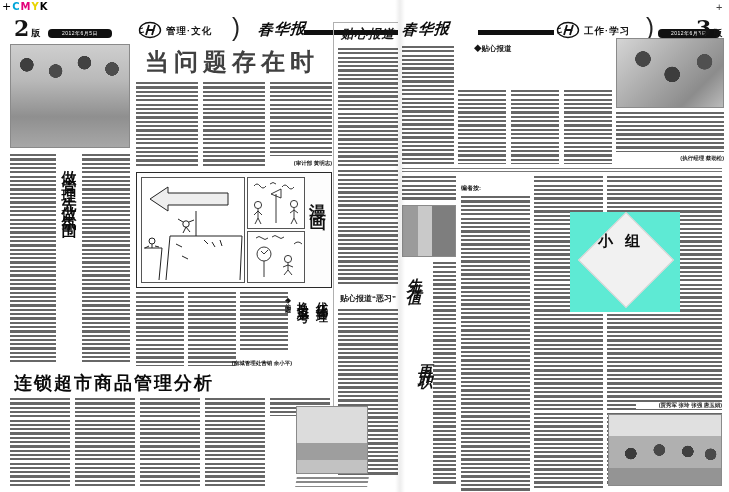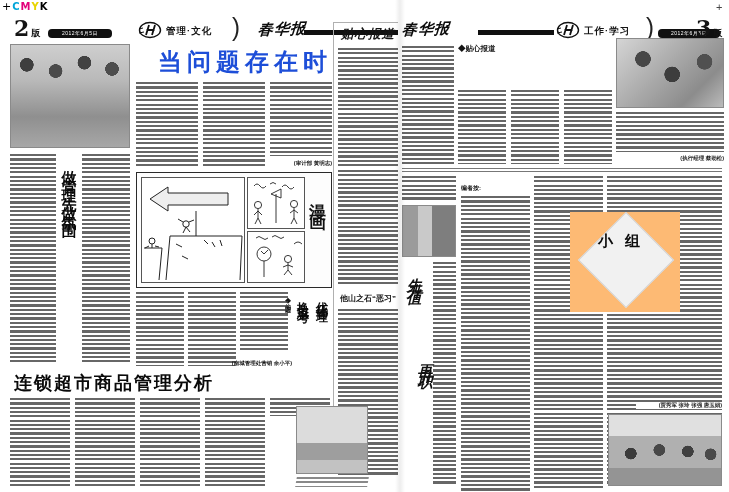--- a/index.html
+++ b/index.html
@@ -48,21 +48,21 @@
   .ph-market{background:
      radial-gradient(circle 6px at 20% 55%, #3b3b3b 95%, rgba(0,0,0,0) 100%),
      radial-gradient(circle 6px at 45% 50%, #474747 95%, rgba(0,0,0,0) 100%),
      radial-gradient(circle 6px at 70% 52%, #404040 95%, rgba(0,0,0,0) 100%),
      radial-gradient(circle 6px at 90% 56%, #4a4a4a 95%, rgba(0,0,0,0) 100%),
      linear-gradient(to bottom,#e0e0e0 0 30%,#b0b0b0 30% 75%,#949494 75% 100%);}
   .ph-line{background:
      linear-gradient(to bottom,#dcdcdc 0 55%,#9e9e9e 55% 80%,#c2c2c2 80% 100%);}
   
   .vt{writing-mode:vertical-rl;text-orientation:upright;}
-  .h-main-p2{font-weight:900;font-size:24px;letter-spacing:5px;text-align:right;white-space:nowrap;color:#1d4ed8;}
+  .h-main-p2{font-weight:900;font-size:24px;letter-spacing:5px;text-align:center;white-space:nowrap;color:#404040;}
   .h-atmo{font-family:"DejaVu Serif",serif;font-weight:900;font-size:15px;letter-spacing:9px;line-height:20px;color:#0a0a0a;}
   .h-super{font-family:"DejaVu Serif",serif;font-weight:900;font-size:18px;letter-spacing:2px;text-align:center;white-space:nowrap;color:#0a0a0a;}
   .h-spring{font-weight:900;font-size:22px;letter-spacing:0px;white-space:nowrap;color:#0a0a0a;}
   .byline{font-size:5.5px;font-weight:bold;text-align:right;white-space:nowrap;color:#1a1a1a;}
   .kicker{font-size:7.5px;font-weight:900;white-space:nowrap;}
   .side-title{font-family:"DejaVu Serif",serif;font-weight:900;font-style:italic;font-size:12.5px;text-align:center;letter-spacing:1px;}
   .side-sub{font-size:8px;font-weight:900;text-align:center;white-space:nowrap;}
   .cartoon{border:1px solid #2a2a2a;background:#fdfdfd;}
   .cartoon .panel{position:absolute;border:1px solid #555;background:#fff;}
   .manga-label{font-family:"DejaVu Serif",serif;font-weight:900;font-size:17px;letter-spacing:12px;color:#111;}
@@ -183,21 +183,21 @@
       <div class="greek tiny" style="flex:1;"></div>
       <div class="greek tiny" style="flex:1;"></div>
       <div class="greek tiny" style="flex:1;"></div>
       <div class="greek tiny" style="flex:1;height:18px;"></div>
     </div>
 
     <div class="abs" style="left:327px;top:6px;width:65px;height:452px;border-left:1px solid #b0b0b0;border-top:1px solid #b0b0b0;padding:3px 0 0 4px;box-sizing:border-box;">
       <div class="side-title">贴心报道</div>
       <div class="greek tiny" style="margin-top:5px;height:118px;"></div>
       <div class="greek tiny" style="margin-top:4px;height:116px;"></div>
-      <div class="side-sub" style="margin-top:7px;">他山之石“恶习”</div>
+      <div class="side-sub" style="margin-top:7px;">贴心报道“恶习”</div>
       <div class="greek tiny" style="margin-top:5px;height:168px;"></div>
     </div>
 
     <div class="abs photo ph-line" style="left:290px;top:390px;width:72px;height:68px;z-index:3;"></div>
     <div class="abs greek tiny ital" style="left:290px;top:461px;width:72px;height:10px;z-index:3;background-color:#fff;"></div>
   </div>
 
   <div class="page page3">
 
     <div class="abs masthead" style="left:2px;top:4px;">春华报</div>
@@ -212,21 +212,21 @@
     <div class="abs section-label" style="left:184px;top:9px;">工作·学习</div>
     <div class="abs bracket" style="left:246px;top:1px;">)</div>
     <div class="abs date-bar" style="left:258px;top:13px;width:62px;">
       <span>2012年6月5日</span>
     </div>
     <div class="abs" style="left:296px;top:1px;">
       <span class="pnum-big">3</span><span class="pnum-small">版</span>
     </div>
 
     <div class="abs greek tiny" style="left:2px;top:30px;width:52px;height:118px;"></div>
-    <div class="abs kicker" style="left:58px;top:28px;">◆贴心报道</div>
+    <div class="abs kicker" style="left:74px;top:28px;">◆贴心报道</div>
     <div class="abs" style="left:58px;top:74px;width:154px;height:74px;display:flex;gap:5px;">
       <div class="greek tiny" style="flex:1;"></div>
       <div class="greek tiny" style="flex:1;"></div>
       <div class="greek tiny" style="flex:1;"></div>
     </div>
     <div class="abs photo ph-computer" style="left:216px;top:22px;width:108px;height:70px;"></div>
     <div class="abs greek tiny" style="left:216px;top:96px;width:108px;height:40px;"></div>
     <div class="abs byline" style="left:250px;top:139px;width:74px;">(执行经理 蔡劲松)</div>
 
     <div class="abs divider-dbl" style="left:2px;top:152px;width:320px;"></div>
@@ -237,21 +237,21 @@
     <div class="abs vt callig" style="left:15px;top:336px;">再升职</div>
     <div class="abs greek tiny" style="left:33px;top:246px;width:23px;height:224px;"></div>
 
     <div class="abs" style="left:61px;top:160px;width:69px;height:312px;">
       <span class="ed-note">编者按:</span>
       <div class="greek tiny" style="height:300px;margin-top:2px;"></div>
     </div>
     <div class="abs greek tiny" style="left:134px;top:160px;width:69px;height:312px;"></div>
     <div class="abs greek tiny" style="left:207px;top:160px;width:115px;height:310px;"></div>
 
-    <div class="abs" style="left:170px;top:196px;width:110px;height:100px;background:#fdba74;z-index:2;">
+    <div class="abs" style="left:170px;top:196px;width:110px;height:100px;background:#5eead4;z-index:2;">
       <div class="team-bg" style="left:22px;top:14px;width:66px;height:66px;"></div>
       <div class="abs team1" style="left:0;top:20px;width:110px;">小组</div>
     </div>
 
     <div class="abs byline" style="left:236px;top:386px;width:86px;background:#fff;z-index:3;">(贾秀军 张玲 张强 唐玉娟)</div>
     <div class="abs photo ph-market" style="left:208px;top:398px;width:114px;height:72px;z-index:3;"></div>
   </div>
 
   <div class="fold"></div>
 </div>

